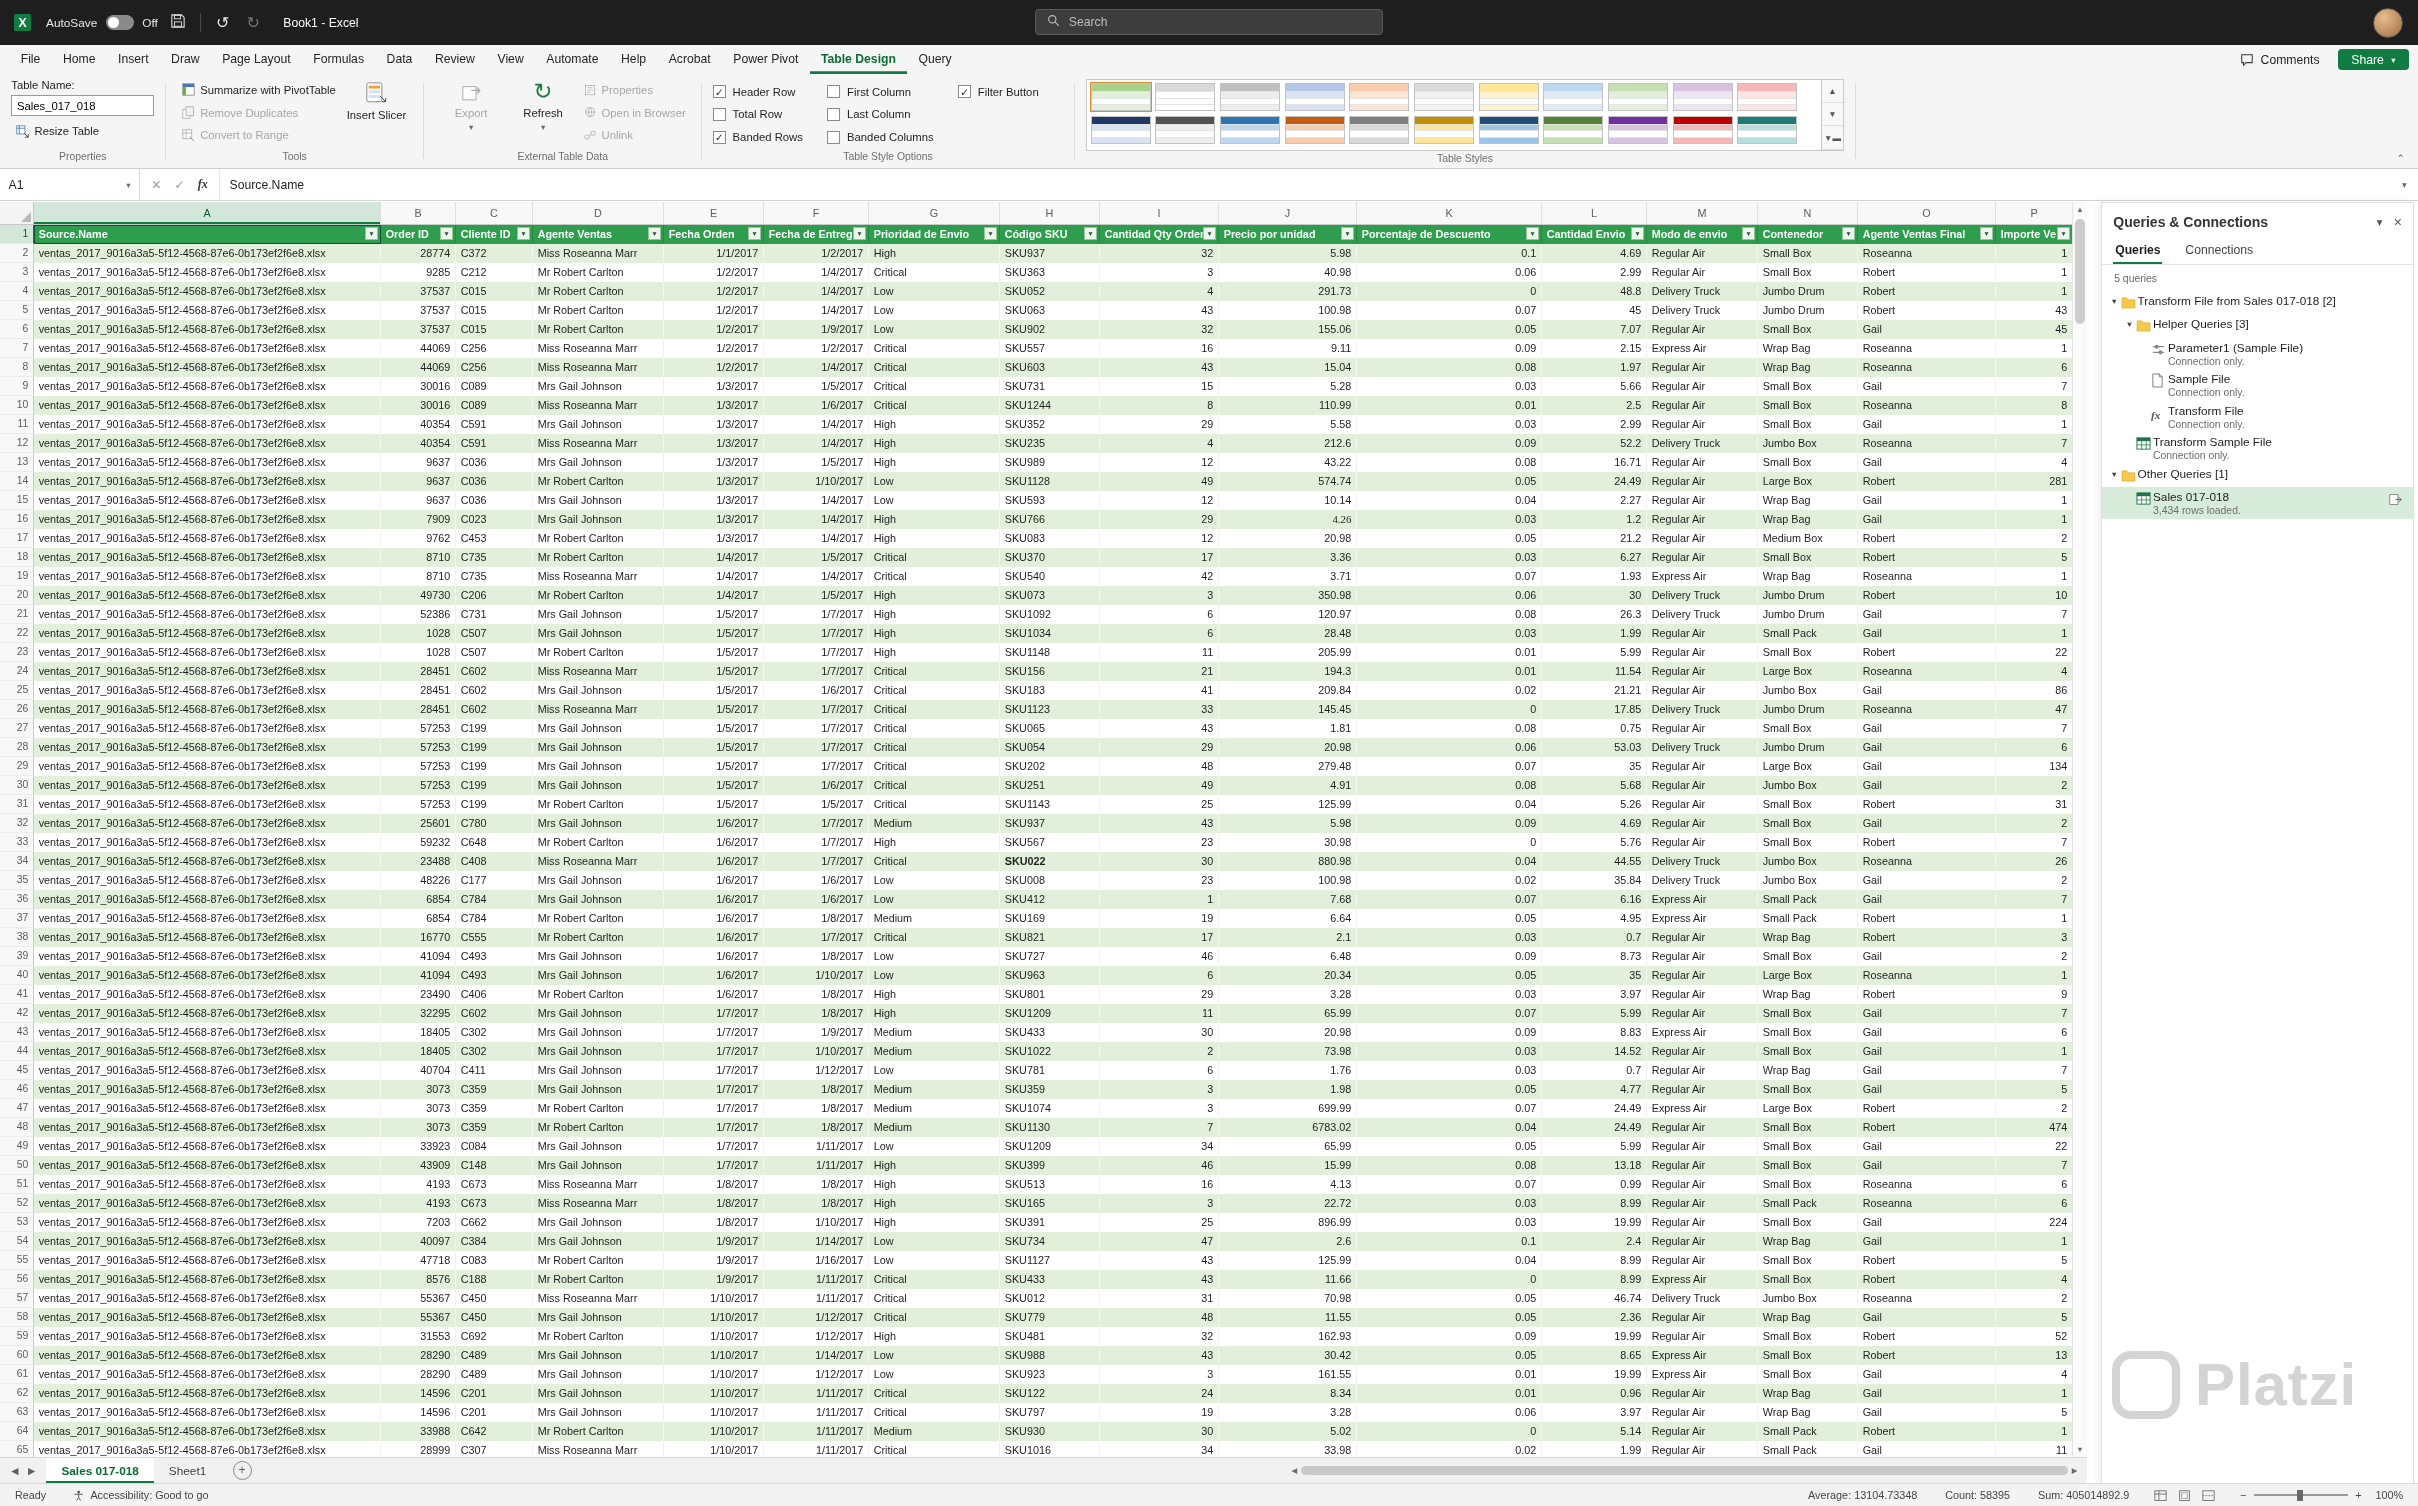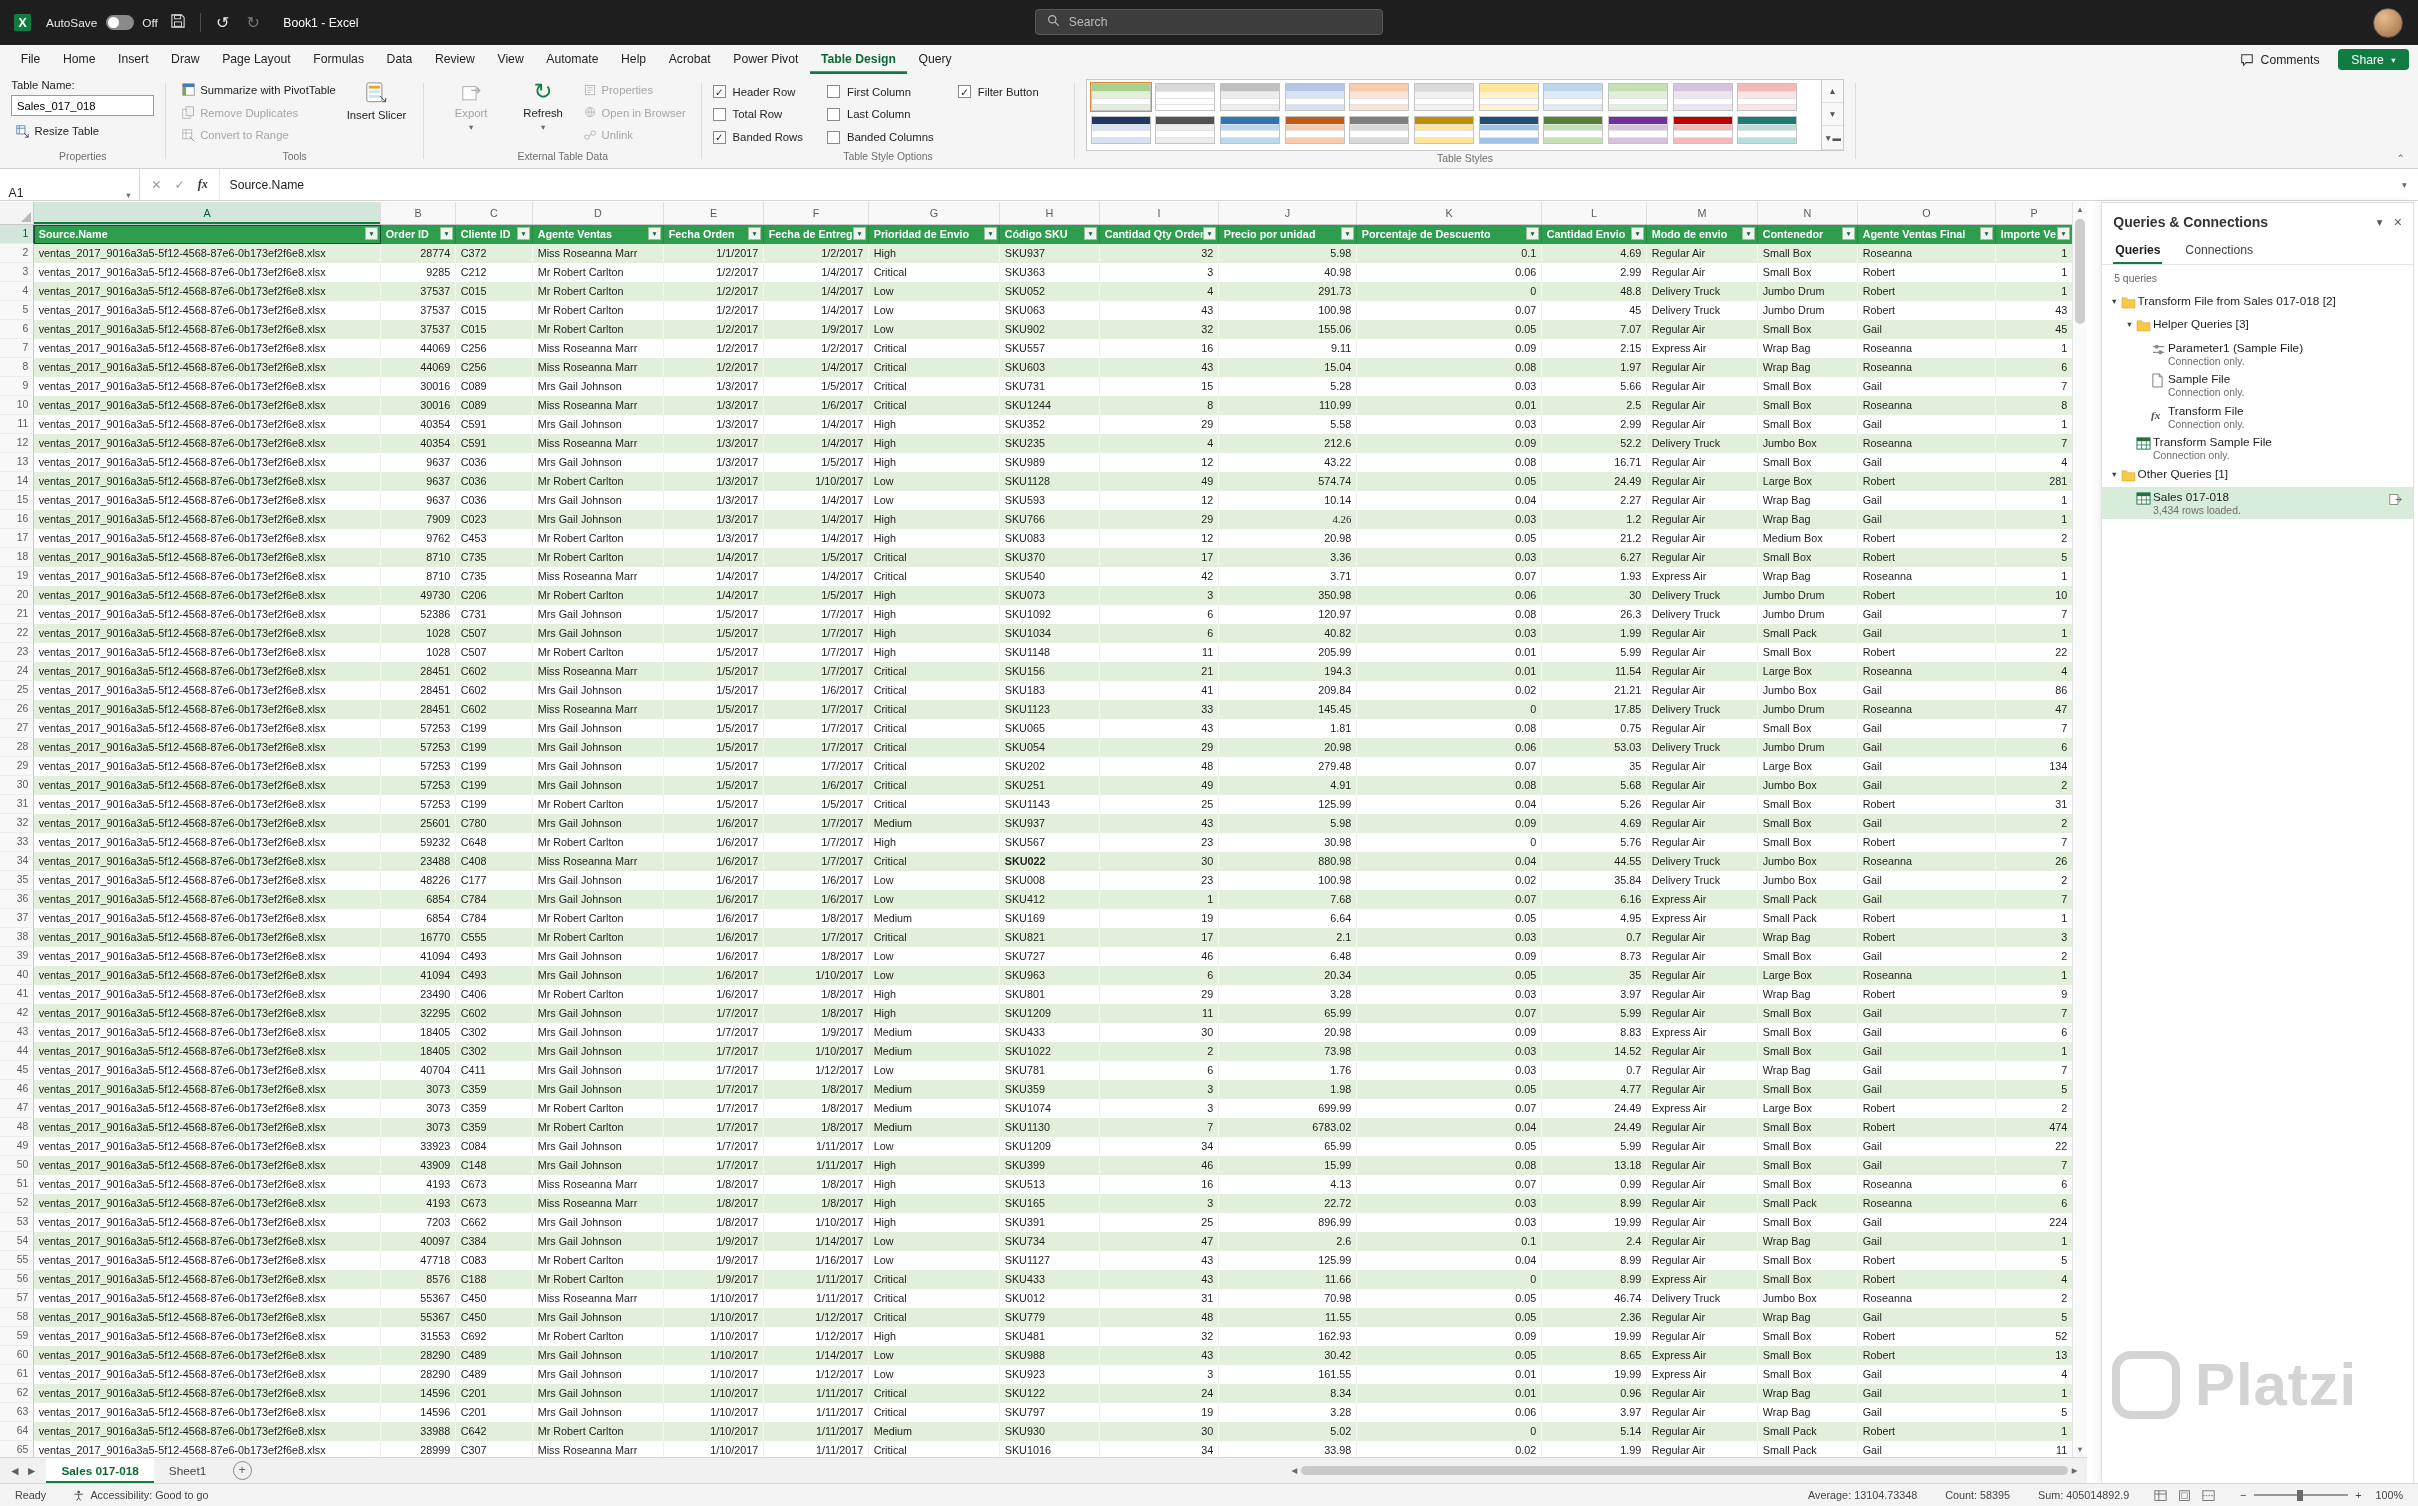--- a/index.html
+++ b/index.html
@@ -52,21 +52,21 @@
   .thumb{width:60px;height:28px;border:0.9px solid #c3c3c3;box-sizing:border-box;display:flex;flex-direction:column;overflow:hidden;background:#fff;}
   .thumb.selected{outline:1.9px solid #e08a3c;outline-offset:0;}
   .thumb .hd{height:6.6px;}
   .thumb .st{flex:1;}
   .tsarrows{width:22.6px;height:72px;display:flex;flex-direction:column;border:0.9px solid #c8c8c8;border-left:none;background:#f8f8f8;box-sizing:border-box;}
   .tsarrows span{flex:1;display:flex;align-items:center;justify-content:center;font-size:8.5px;color:#555;border-bottom:0.9px solid #e0e0e0;}
   .collapse-ribbon{position:absolute;right:13px;bottom:3.8px;font-size:10.4px;color:#666;}
 
   
   .formulabar{height:32px;background:#fff;border-bottom:0.9px solid #d4d4d4;display:flex;align-items:stretch;box-sizing:border-box;}
-  .namebox{width:122px;border-right:0.9px solid #d8d8d8;display:flex;align-items:flex-end;padding:0 8.5px;font-size:12.2px;color:#1e1e1e;gap:18px;}
+  .namebox{width:122px;border-right:0.9px solid #d8d8d8;display:flex;align-items:center;padding:0 8.5px;font-size:12.2px;color:#1e1e1e;gap:18px;}
   .namebox .caret{margin-left:auto;font-size:8.5px;color:#6a6a6a;}
   .fbicons{display:flex;align-items:center;gap:13px;padding:0 11.3px;font-size:12.2px;color:#9a9a9a;border-right:0.9px solid #e6e6e6;}
   .fbicons .fx{font-style:italic;font-family:"Liberation Serif",serif;color:#3a3a3a;font-weight:700;}
   .fx-area{flex:1;display:flex;align-items:center;padding:0 9.4px;font-size:12.2px;color:#1e1e1e;}
   .fb-caret{display:flex;align-items:center;padding:0 11.3px;font-size:9.4px;color:#6a6a6a;}
 
   
   .gridwrap{position:absolute;top:202px;left:0;width:2072px;height:1255px;overflow:hidden;background:#fff;}
   .colheads{display:flex;height:22.6px;background:#f8f8f8;border-bottom:0.9px solid #c9c9c9;box-sizing:border-box;}
   .corner{width:34px;flex:none;border-right:0.9px solid #c9c9c9;position:relative;background:#f4f4f4;box-sizing:border-box;}
@@ -943,21 +943,21 @@
           <div class="rownum">22</div>
           <div class="cell" style="width: 347px;">ventas_2017_9016a3a5-5f12-4568-87e6-0b173ef2f6e8.xlsx</div>
           <div class="cell r" style="width: 75px;">1028</div>
           <div class="cell" style="width: 77px;">C507</div>
           <div class="cell" style="width: 131px;">Mrs Gail Johnson</div>
           <div class="cell r" style="width: 100px;">1/5/2017</div>
           <div class="cell r" style="width: 105px;">1/7/2017</div>
           <div class="cell" style="width: 131px;">High</div>
           <div class="cell" style="width: 100px;">SKU1034</div>
           <div class="cell r" style="width: 119px;">6</div>
-          <div class="cell r" style="width: 138px;">40.82</div>
+          <div class="cell r" style="width: 138px;">28.48</div>
           <div class="cell r" style="width: 185px;">0.03</div>
           <div class="cell r" style="width: 105px;">1.99</div>
           <div class="cell" style="width: 111px;">Regular Air</div>
           <div class="cell" style="width: 100px;">Small Pack</div>
           <div class="cell" style="width: 138px;">Gail</div>
           <div class="cell r" style="width: 77px;">1</div>
         </div>
         <div class="grow plain">
           <div class="rownum">23</div>
           <div class="cell" style="width: 347px;">ventas_2017_9016a3a5-5f12-4568-87e6-0b173ef2f6e8.xlsx</div>

